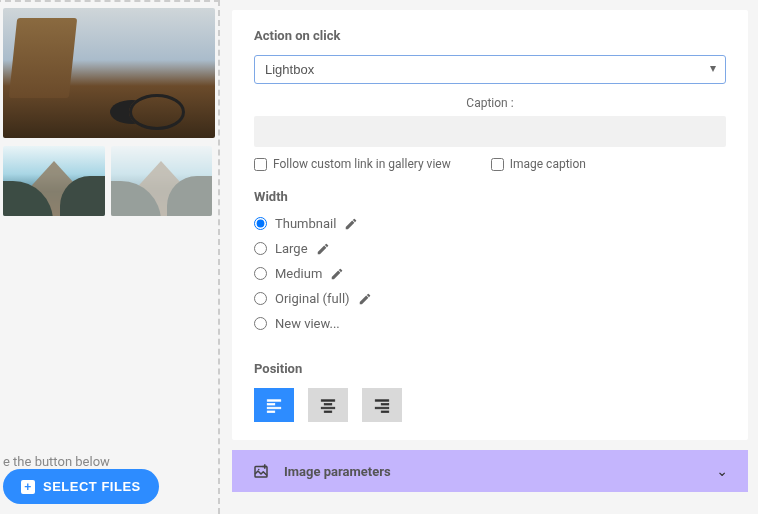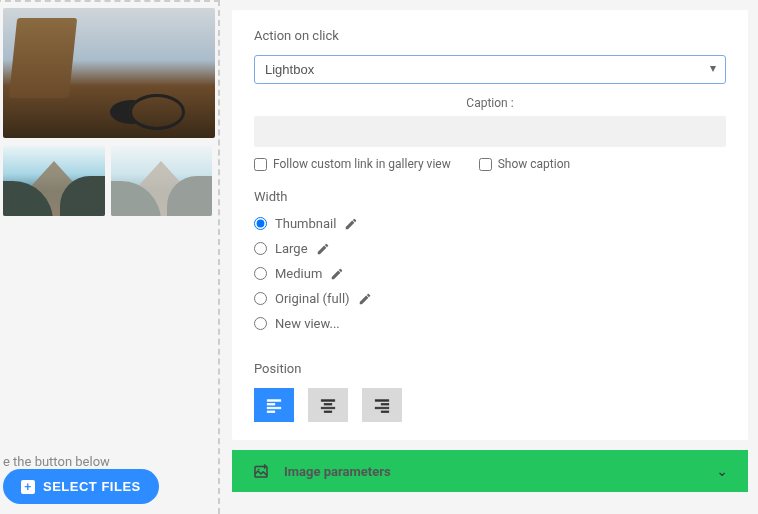--- a/index.html
+++ b/index.html
@@ -23,46 +23,46 @@
 .thumb-sea .rock-r { position:absolute; right:0; top:30px; width:45px; height:55px; background:#3d4b44; border-radius:30px 0 0 0; }
 
 .bottom-left { position: absolute; bottom: 10px; left: 0; padding: 0 6px; }
 .hint { color: #888; font-size: 13px; white-space: nowrap; overflow: hidden; }
 .select-btn { display: inline-flex; align-items: center; gap: 8px; background: #2d8cff; color: #fff; font-weight: 700; font-size: 13px; letter-spacing: 0.5px; border: none; border-radius: 22px; padding: 10px 18px; cursor: pointer; }
 .select-btn .plus { background: #fff; color: #2d8cff; width: 14px; height: 14px; border-radius: 2px; font-size: 12px; font-weight: 900; line-height: 14px; text-align: center; }
 
 .right-panel { flex: 1; padding: 10px 10px 10px 12px; display: flex; flex-direction: column; gap: 10px; }
 .card { background: #fff; padding: 18px 22px; border-radius: 2px; }
 
-.label { font-weight: 400; color: #666; margin-bottom: 12px; font-size: 13px; }
+.label { font-weight: 700; color: #666; margin-bottom: 12px; font-size: 13px; }
 .sublabel { color: #6a6a6a; font-size: 12px; margin-bottom: 6px; text-align: center; }
 
 .select { width: 100%; border: 1px solid #7ea8e6; background: #fff; color: #555; font-size: 13px; padding: 6px 10px; border-radius: 3px; appearance: none; position: relative; }
 .select-wrap { position: relative; margin-bottom: 12px; }
 .select-wrap::after { content: "▾"; position: absolute; right: 10px; top: 6px; color: #666; pointer-events: none; font-size: 12px; }
 
 .textfield { width: 100%; background: #f1f1f1; border: none; padding: 8px 10px; font-size: 13px; border-radius: 2px; margin-bottom: 10px; }
 
-.checkrow { display: flex; gap: 28px; margin-bottom: 18px; }
+.checkrow { display: flex; gap: 40px; margin-bottom: 18px; }
 .check { display: flex; align-items: center; gap: 6px; font-size: 12px; color: #666; }
 .check input { width: 13px; height: 13px; }
 
 .radios { display: flex; flex-direction: column; gap: 10px; margin-bottom: 30px; }
 .radio { display: flex; align-items: center; gap: 8px; font-size: 13px; color: #666; }
 .radio input { width: 13px; height: 13px; }
 .pencil { width: 14px; height: 14px; color: #666; }
 
 .btnrow { display: flex; gap: 14px; }
 .align-btn { width: 40px; height: 34px; background: #d9d9d9; border: none; display: flex; align-items: center; justify-content: center; cursor: pointer; }
 .align-btn.active { background: #2d8cff; }
 .align-btn svg { width: 18px; height: 18px; }
 .align-btn.active svg { stroke: #fff; fill: #fff; }
 .align-btn svg { stroke: #333; fill: #333; }
 
-.accordion { background: #22c55e; padding: 12px 20px; display: flex; align-items: center; gap: 14px; cursor: pointer; }
+.accordion { background: #c4b5fd; padding: 12px 20px; display: flex; align-items: center; gap: 14px; cursor: pointer; }
 .accordion .ai-icon { width: 18px; height: 18px; }
 .accordion .title { font-weight: 700; color: #555; flex: 1; font-size: 13px; }
 .accordion .chev { font-size: 14px; color: #333; }
 </style>
 </head>
 <body>
 
 <div class="container">
   <div class="left-panel">
     <div class="thumb-big thumb-bike"></div>
@@ -95,21 +95,21 @@
       <div class="sublabel">Caption :</div>
       <input type="text" class="textfield" value="" style="">
 
       <div class="checkrow">
         <label class="check">
           <input type="checkbox" style="">
           <span>Follow custom link in gallery view</span>
         </label>
         <label class="check">
           <input type="checkbox" style="">
-          <span>Show caption</span>
+          <span>Image caption</span>
         </label>
       </div>
 
       <div class="label">Width</div>
       <div class="radios">
         <label class="radio">
           <input type="radio" name="w" checked="" style="">
           <span>Thumbnail</span>
           <svg class="pencil" viewBox="0 0 24 24" fill="currentColor">
               <path d="M3 17.25V21h3.75L17.81 9.94l-3.75-3.75L3 17.25zM20.71 7.04a1 1 0 0 0 0-1.41l-2.34-2.34a1 1 0 0 0-1.41 0l-1.83 1.83 3.75 3.75 1.83-1.83z"></path>

